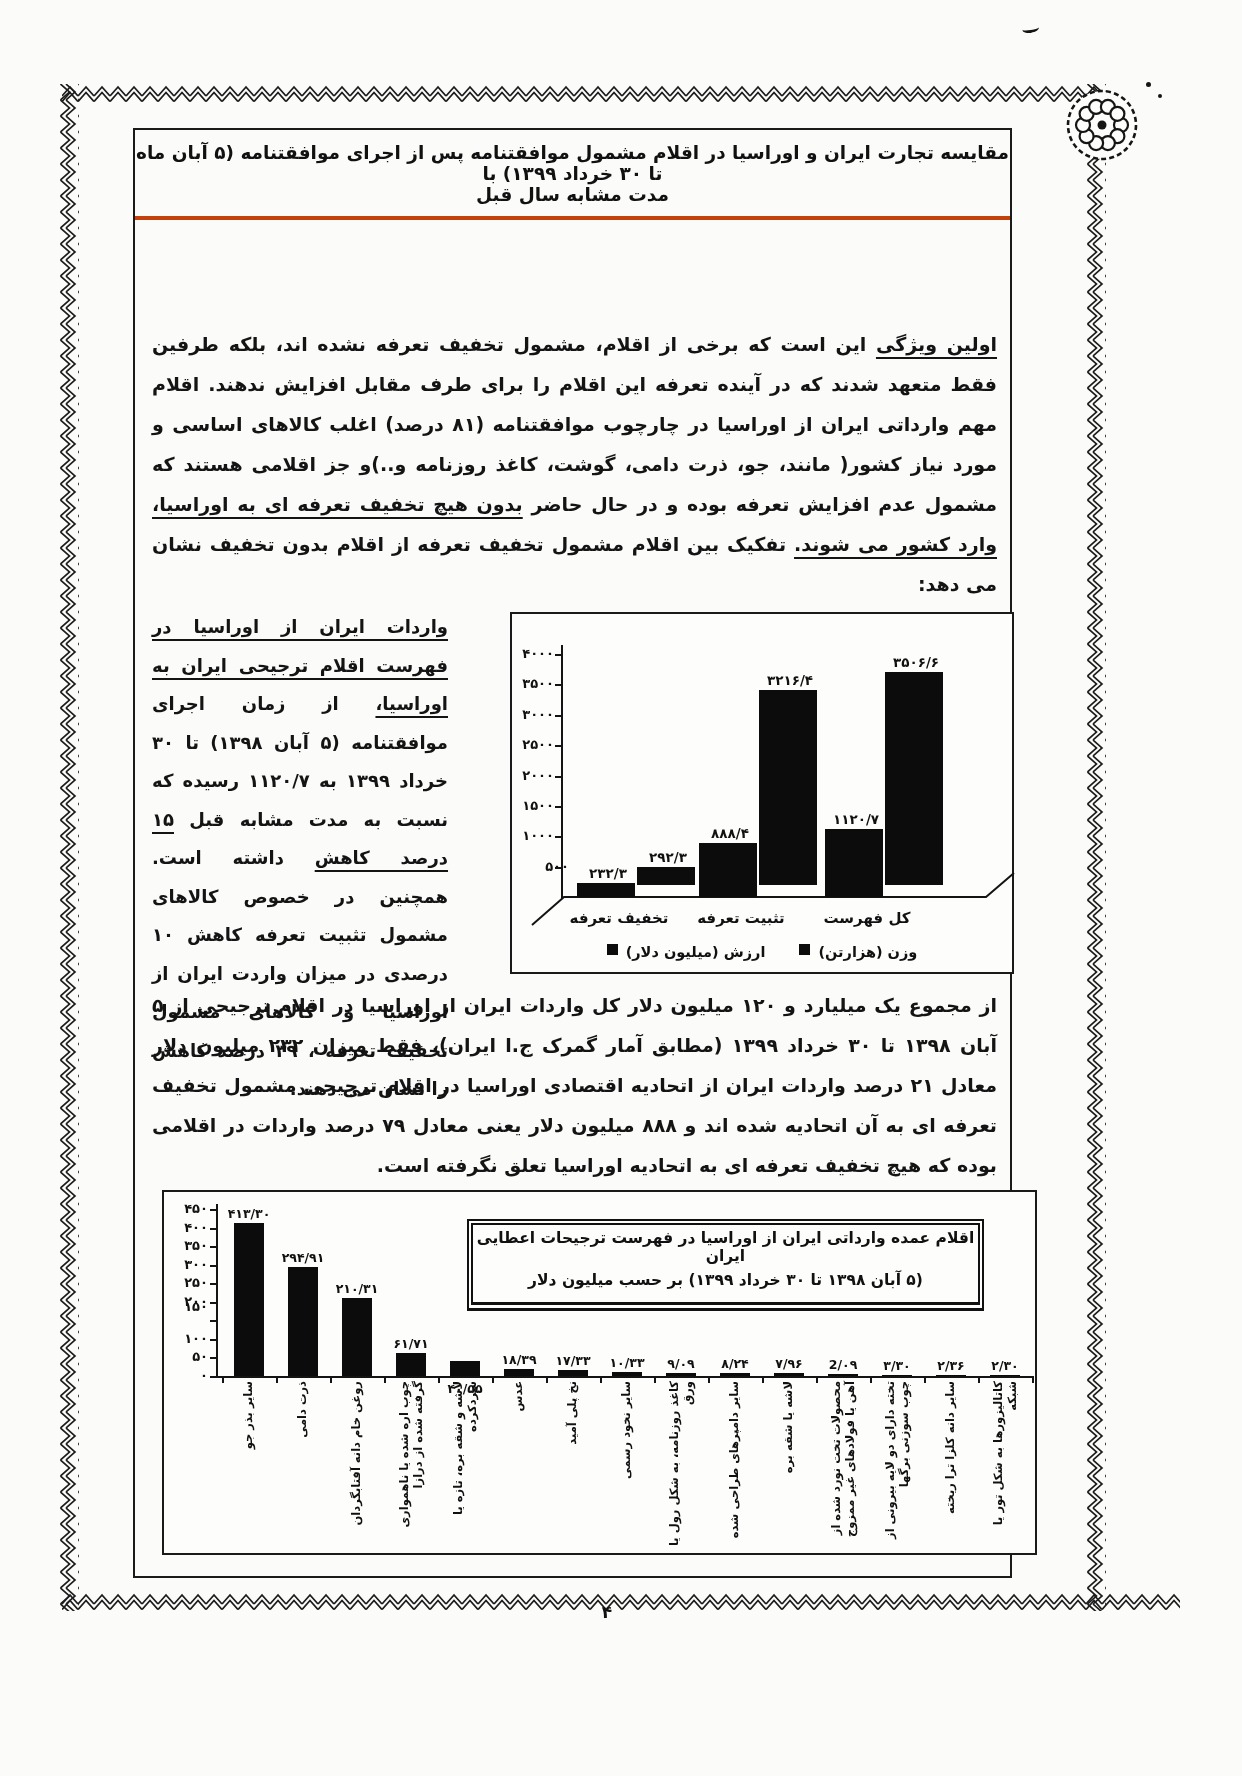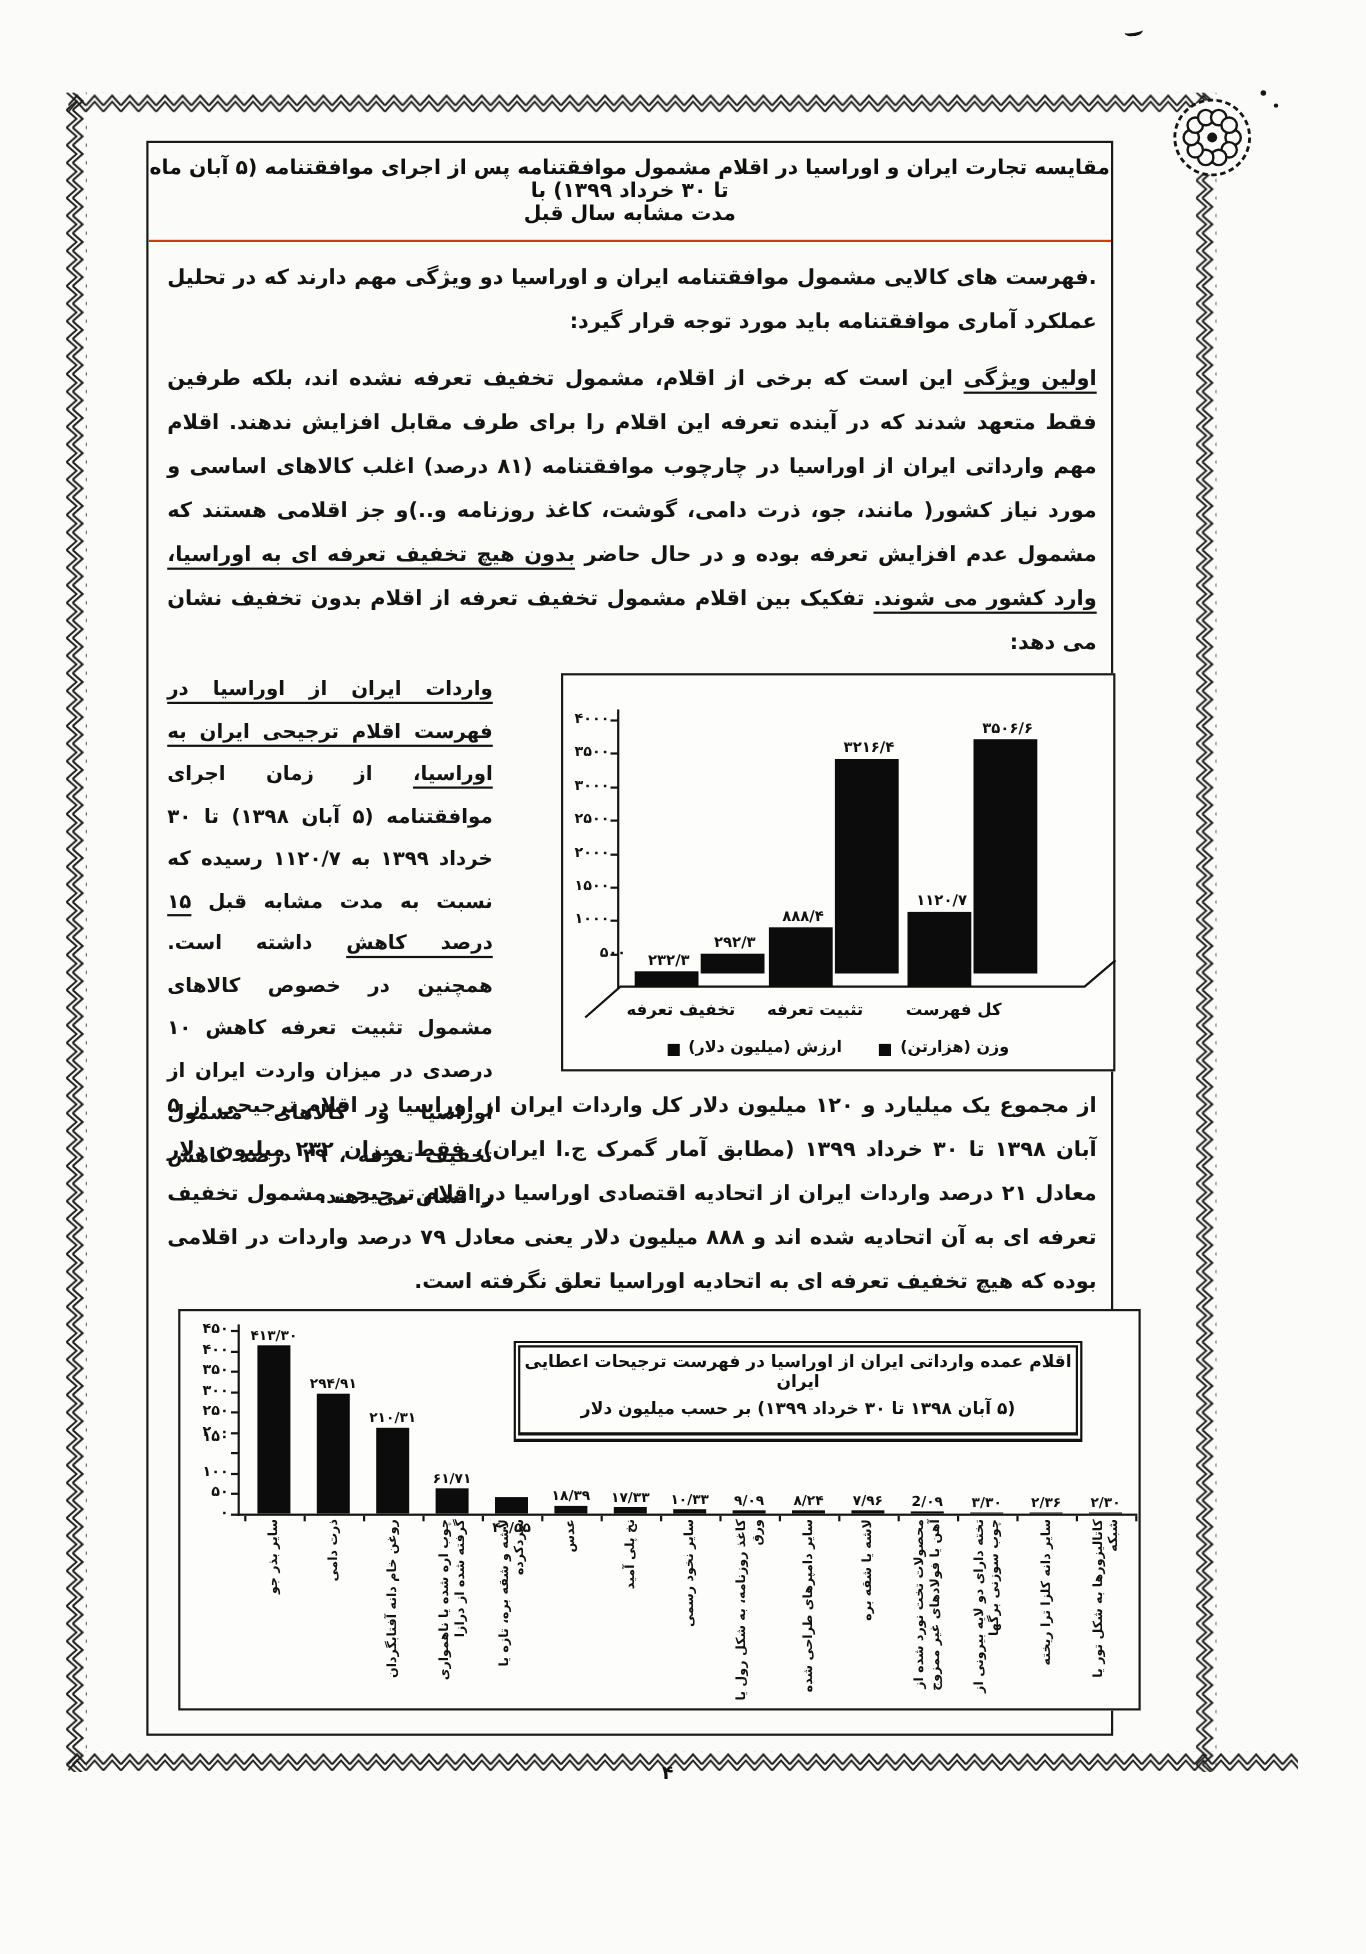--- a/index.html
+++ b/index.html
@@ -15,21 +15,21 @@
   
   .zz{position:absolute;}
 
   
   .content-box{
     position:absolute;left:133px;top:128px;width:879px;height:1450px;
     border:2px solid #1a1a1a;background:transparent;
   }
   .title-area{
     position:absolute;left:0;top:0;width:100%;height:90px;
-    border-bottom:2px solid #c2410c;direction:rtl;text-align:center;
+    border-bottom:4px solid #c2410c;direction:rtl;text-align:center;
   }
   .title-line{position:absolute;left:0;width:100%;font-weight:bold;font-size:18.5px;letter-spacing:0;}
   .title-line.l1{top:12px;}
   .title-line.l2{top:54px;}
 
   .para{
     position:absolute;direction:rtl;text-align:justify;
     font-weight:bold;font-size:19px;line-height:40px;color:#141414;
   }
   .para u, .para .ul{
@@ -49,21 +49,21 @@
   .yline{position:absolute;background:#141414;}
   .ylab{position:absolute;font-weight:bold;font-size:13px;text-align:right;direction:rtl;}
   .ydash{position:absolute;background:#141414;height:2px;}
   .bar3{position:absolute;background:#0c0c0c;}
   .bval{position:absolute;font-weight:bold;font-size:13.5px;text-align:center;direction:rtl;white-space:nowrap;}
   .c1-cat{position:absolute;font-weight:bold;font-size:15px;text-align:center;direction:rtl;}
   .c1-legend{
     position:absolute;left:0;top:330px;width:100%;display:flex;direction:rtl;
     justify-content:center;align-items:center;gap:34px;font-weight:bold;font-size:14.5px;
   }
-  .c1-legend .item{display:flex;direction:rtl;align-items:flex-end;gap:8px;}
+  .c1-legend .item{display:flex;direction:rtl;align-items:flex-start;gap:8px;}
   .sq{width:11px;height:11px;background:#0c0c0c;display:inline-block;}
 
   
   .chart2{
     position:absolute;left:27px;top:1060px;width:875px;height:365px;
     border:2px solid #1a1a1a;background:#fdfdfc;
   }
   .c2-titlebox{
     position:absolute;left:303px;top:27px;width:517px;height:92px;
     border:6px double #111;border-bottom:9px double #111;
@@ -144,21 +144,20 @@
   <div class="dot" style="left:1146px;top:82px;width:5px;height:5px"></div>
   <div class="dot" style="left:1158px;top:94px;width:4px;height:4px"></div>
 
   <div class="content-box">
 
     <div class="title-area">
       <div class="title-line l1">مقایسه تجارت ایران و اوراسیا در اقلام مشمول موافقتنامه پس از اجرای موافقتنامه (۵ آبان ماه تا ۳۰ خرداد ۱۳۹۹) با</div>
       <div class="title-line l2">مدت مشابه سال قبل</div>
     </div>
 
-    <div class="para intro"><span>.فهرست های کالایی مشمول موافقتنامه ایران و اوراسیا دو ویژگی مهم دارند که در تحلیل عملکرد آماری موافقتنامه باید مورد توجه قرار گیرد:</span></div>
 
     <div class="para feature"><span class="ul">اولین ویژگی</span><span> این است که برخی از اقلام، مشمول تخفیف تعرفه نشده اند، بلکه طرفین فقط متعهد شدند که در آینده تعرفه این اقلام را برای طرف مقابل افزایش ندهند. اقلام مهم وارداتی ایران از اوراسیا در چارچوب موافقتنامه (۸۱ درصد) اغلب کالاهای اساسی و مورد نیاز کشور( مانند، جو، ذرت دامی، گوشت، کاغذ روزنامه و..)و جز اقلامی هستند که مشمول عدم افزایش تعرفه بوده و در حال حاضر </span><span class="ul">بدون هیچ تخفیف تعرفه ای به اوراسیا، وارد کشور می شوند.</span><span> تفکیک بین اقلام مشمول تخفیف تعرفه از اقلام بدون تخفیف نشان می دهد:</span></div>
 
     <div class="para sidebar"><span class="ul">واردات ایران از اوراسیا در فهرست اقلام ترجیحی ایران به اوراسیا،</span><span> از زمان اجرای موافقتنامه (۵ آبان ۱۳۹۸) تا ۳۰ خرداد ۱۳۹۹ به ۱۱۲۰/۷ رسیده که نسبت به مدت مشابه قبل </span><span class="ul">۱۵ درصد کاهش</span><span> داشته است. همچنین در خصوص کالاهای مشمول تثبیت تعرفه کاهش ۱۰ درصدی در میزان واردت ایران از اوراسیا و کالاهای مشمول تخفیف تعرفه ، ۳۹ درصد کاهش را نشان می دهند.</span></div>
 
     <div class="chart1" id="chart1">
         <div class="c1-plot">
           <div class="ylab" style="left: -52px; width: 44px; top: -3px;">۴۰۰۰</div>
           <div class="ydash" style="left: -7px; width: 7px; top: 5px;"></div>
           <div class="ylab" style="left: -52px; width: 44px; top: 27.375px;">۳۵۰۰</div>

